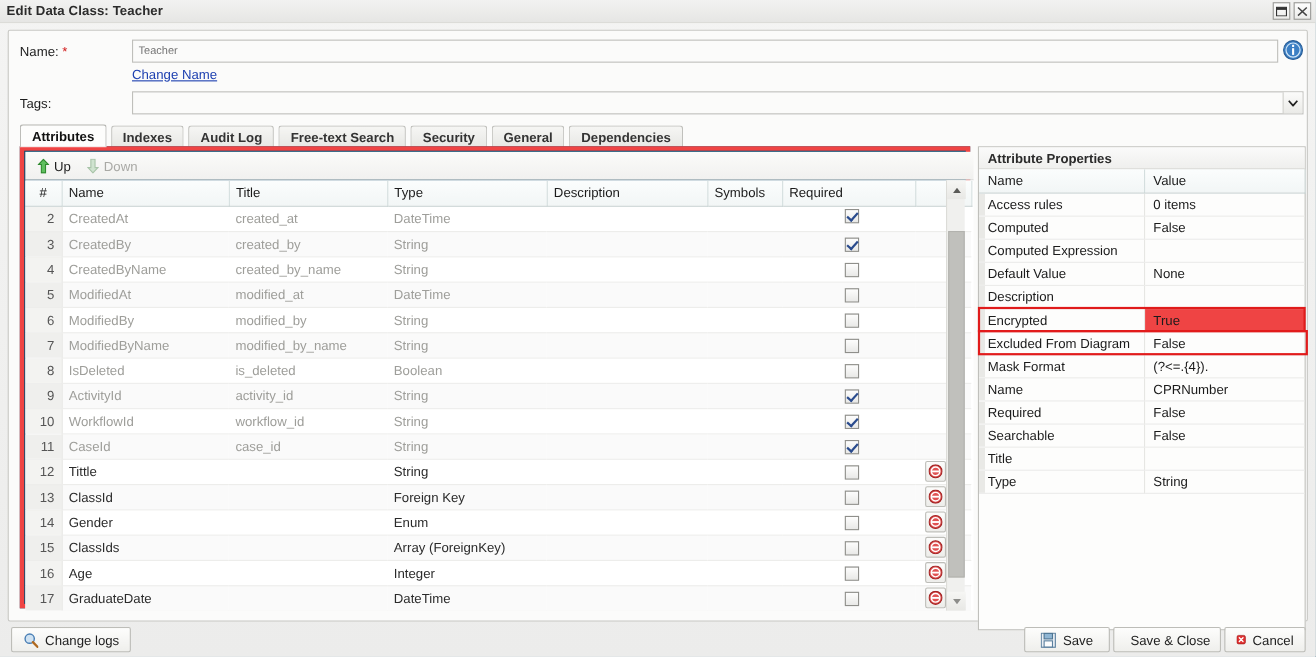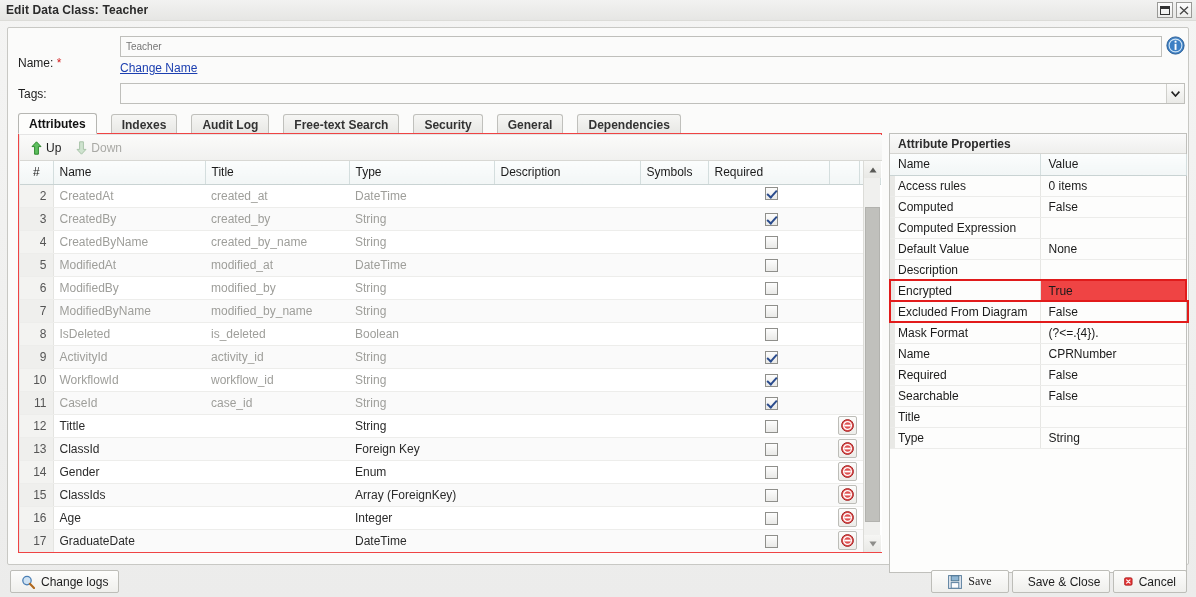--- a/index.html
+++ b/index.html
@@ -49,21 +49,21 @@
     background:#fbfbfa;
     border:1px solid #c8c8c4;
     border-radius:2px;
   }
 
   
   .form-row { position:absolute; }
   .lbl { font-size:12px; color:#1d1d1d; }
   .req-star { color:#d32020; font-size:12px; }
 
-  #name-label { left:10px; top:28px; }
+  #name-label { left:10px; top:12px; }
   #name-input {
     position:absolute; left:112px; top:8px; width:1042px; height:21px;
     border:1px solid #bfbfbb; background:#fbfbfa;
     color:#9a9a96; font-size:10px; padding:2px 5px;
     font-family:Liberation Sans, sans-serif;
   }
   #info-icon {
     position:absolute; left:1158px; top:8px; width:19px; height:19px;
   }
   #change-name {
@@ -81,42 +81,42 @@
   }
   #tags-arrow {
     width:18px; border-left:1px solid #cfcfcb;
     background:linear-gradient(180deg,#fbfbfa 0%,#eaeae7 100%);
     display:flex; align-items:center; justify-content:center;
   }
 
   
   #tabs {
     position:absolute; left:10px; top:85px; height:21px;
-    display:flex; align-items:flex-end; gap:14px;
+    display:flex; align-items:flex-end; gap:4px;
   }
   .tab {
     height:20px; padding:0 10px;
     display:flex; align-items:center;
     font-size:12px; font-weight:bold; color:#333;
     border:1px solid #c0c0bc; border-bottom:none;
     border-radius:3px 3px 0 0;
     background:linear-gradient(180deg,#f6f6f4 0%,#e7e7e4 100%);
     cursor:pointer; white-space:nowrap;
   }
   .tab.active {
     background:#fdfdfc; color:#111; height:21px;
     border-color:#b6b6b2; border-bottom:1px solid #fdfdfc;
     position:relative; z-index:3;
   }
 
   
   #tabbody {
     position:absolute; left:10px; top:105px;
     width:864px; height:420px;
-    border:1px solid #ef4444; background:#e5e5e5;
+    border:4px solid #ef4444; background:#0c4a6e;
   }
   #grid-toolbar {
     position:absolute; left:1px; top:1px; width:862px; height:26px;
     background:linear-gradient(180deg,#fbfbfa 0%,#f1f1ef 100%);
     border-bottom:1px solid #d8d8d4;
     display:flex; align-items:center; padding-left:6px; gap:2px;
   }
   .tbtn {
     height:20px; padding:0 7px 0 4px;
     display:flex; align-items:center; gap:4px;
@@ -227,21 +227,21 @@
   #footer { position:absolute; left:0; top:566px; width:1196px; height:31px; }
   .fbtn {
     position:absolute; height:23px; padding:0 10px;
     display:flex; align-items:center; gap:6px;
     font-size:12px; color:#1d1d1d;
     border:1px solid #bdbdb8; border-radius:2px;
     background:linear-gradient(180deg,#fdfdfc 0%,#efefec 100%);
     cursor:pointer; white-space:nowrap;
   }
   #btn-changelogs { left:10px; top:4px; }
-  #btn-save { left:931px; top:4px; width:78px; justify-content:center;font-family:Liberation Serif, serif; }
+  #btn-save { left:931px; top:4px; width:78px; justify-content:center; }
   #btn-saveclose { left:1012px; top:4px; width:98px; justify-content:center; }
   #btn-cancel { left:1113px; top:4px; width:74px; justify-content:center; }
 </style>
 </head>
 <body>
 
 <div id="window">
 
   <div id="titlebar">
     <div class="title">Edit Data Class: Teacher</div>

